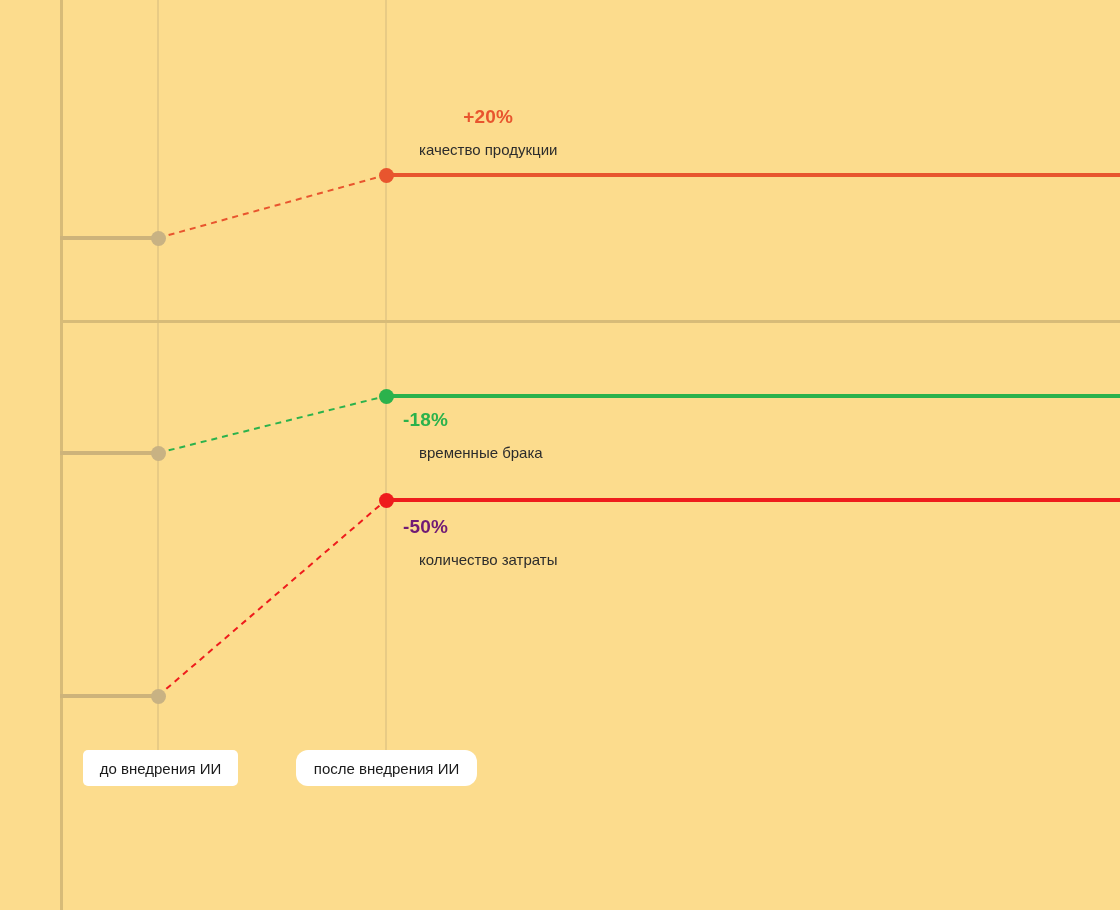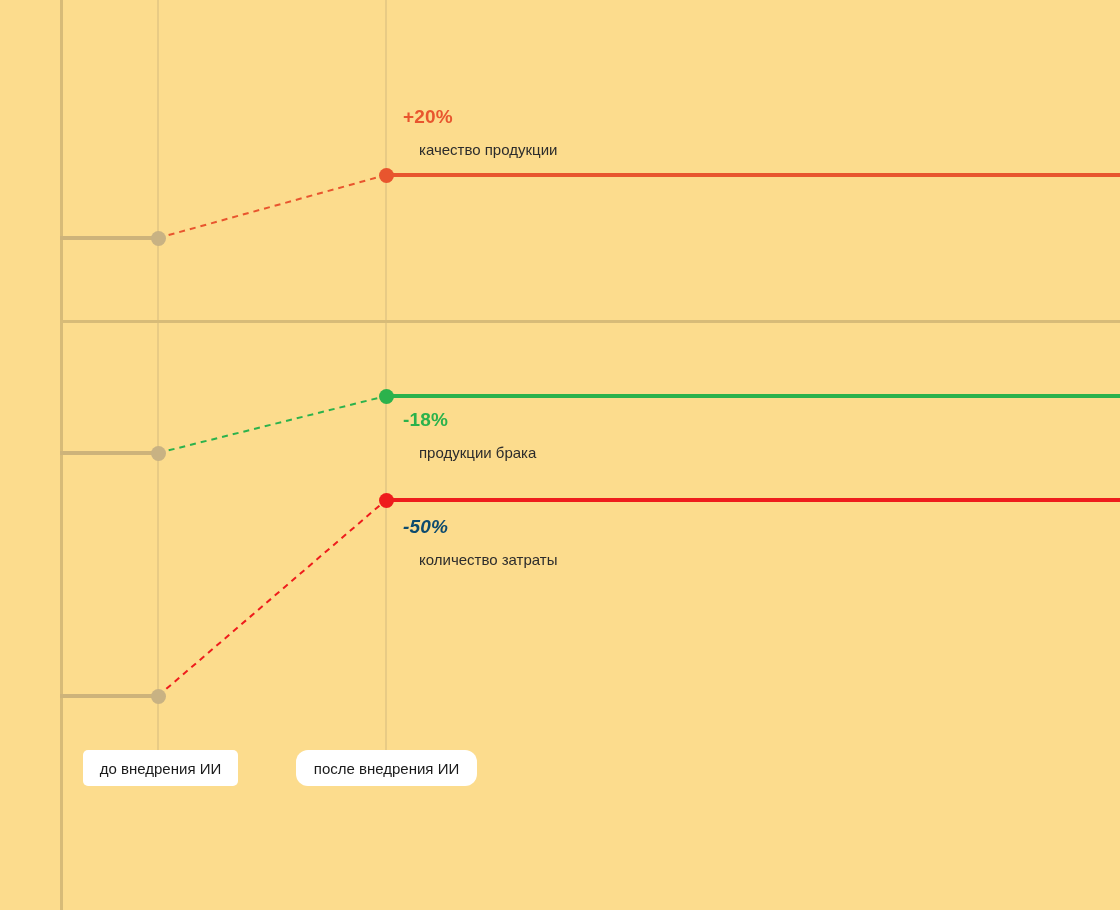--- a/index.html
+++ b/index.html
@@ -120,25 +120,25 @@
     margin: 0 0 7px 0;
     letter-spacing: 0.2px;
   }
   .annotation .metric {
     font-size: 15px;
     color: #2c2c2c;
     line-height: 1;
     margin: 16px;
   }
   .annotation.a-quality { top: 107px; }
-  .annotation.a-quality .delta { color: #e8552e; }
+  .annotation.a-quality .delta { color: #e8552e; text-align: center; }
   .annotation.a-defects { top: 410px; }
   .annotation.a-defects .delta { color: #2bb24c; }
   .annotation.a-time { top: 517px; }
-  .annotation.a-time .delta { color: #0c4a6e; font-style: italic; }
+  .annotation.a-time .delta { color: #701a75; }
 
   
   .chip {
     position: absolute;
     top: 750px;
     height: 36px;
     background: #ffffff;
     border-radius: 5px;
     display: flex;
     align-items: center;
@@ -184,21 +184,21 @@
   <div class="dot after p-defects"></div>
   <div class="dot after p-time"></div>
 
   <div class="annotation a-quality">
     <div class="delta">+20%</div>
     <div class="metric">качество продукции</div>
   </div>
 
   <div class="annotation a-defects">
     <div class="delta">-18%</div>
-    <div class="metric">продукции брака</div>
+    <div class="metric">временные брака</div>
   </div>
 
   <div class="annotation a-time">
     <div class="delta">-50%</div>
     <div class="metric">количество затраты</div>
   </div>
 
   <div class="chip c-before">до внедрения ИИ</div>
   <div class="chip c-after">после внедрения ИИ</div>
 

